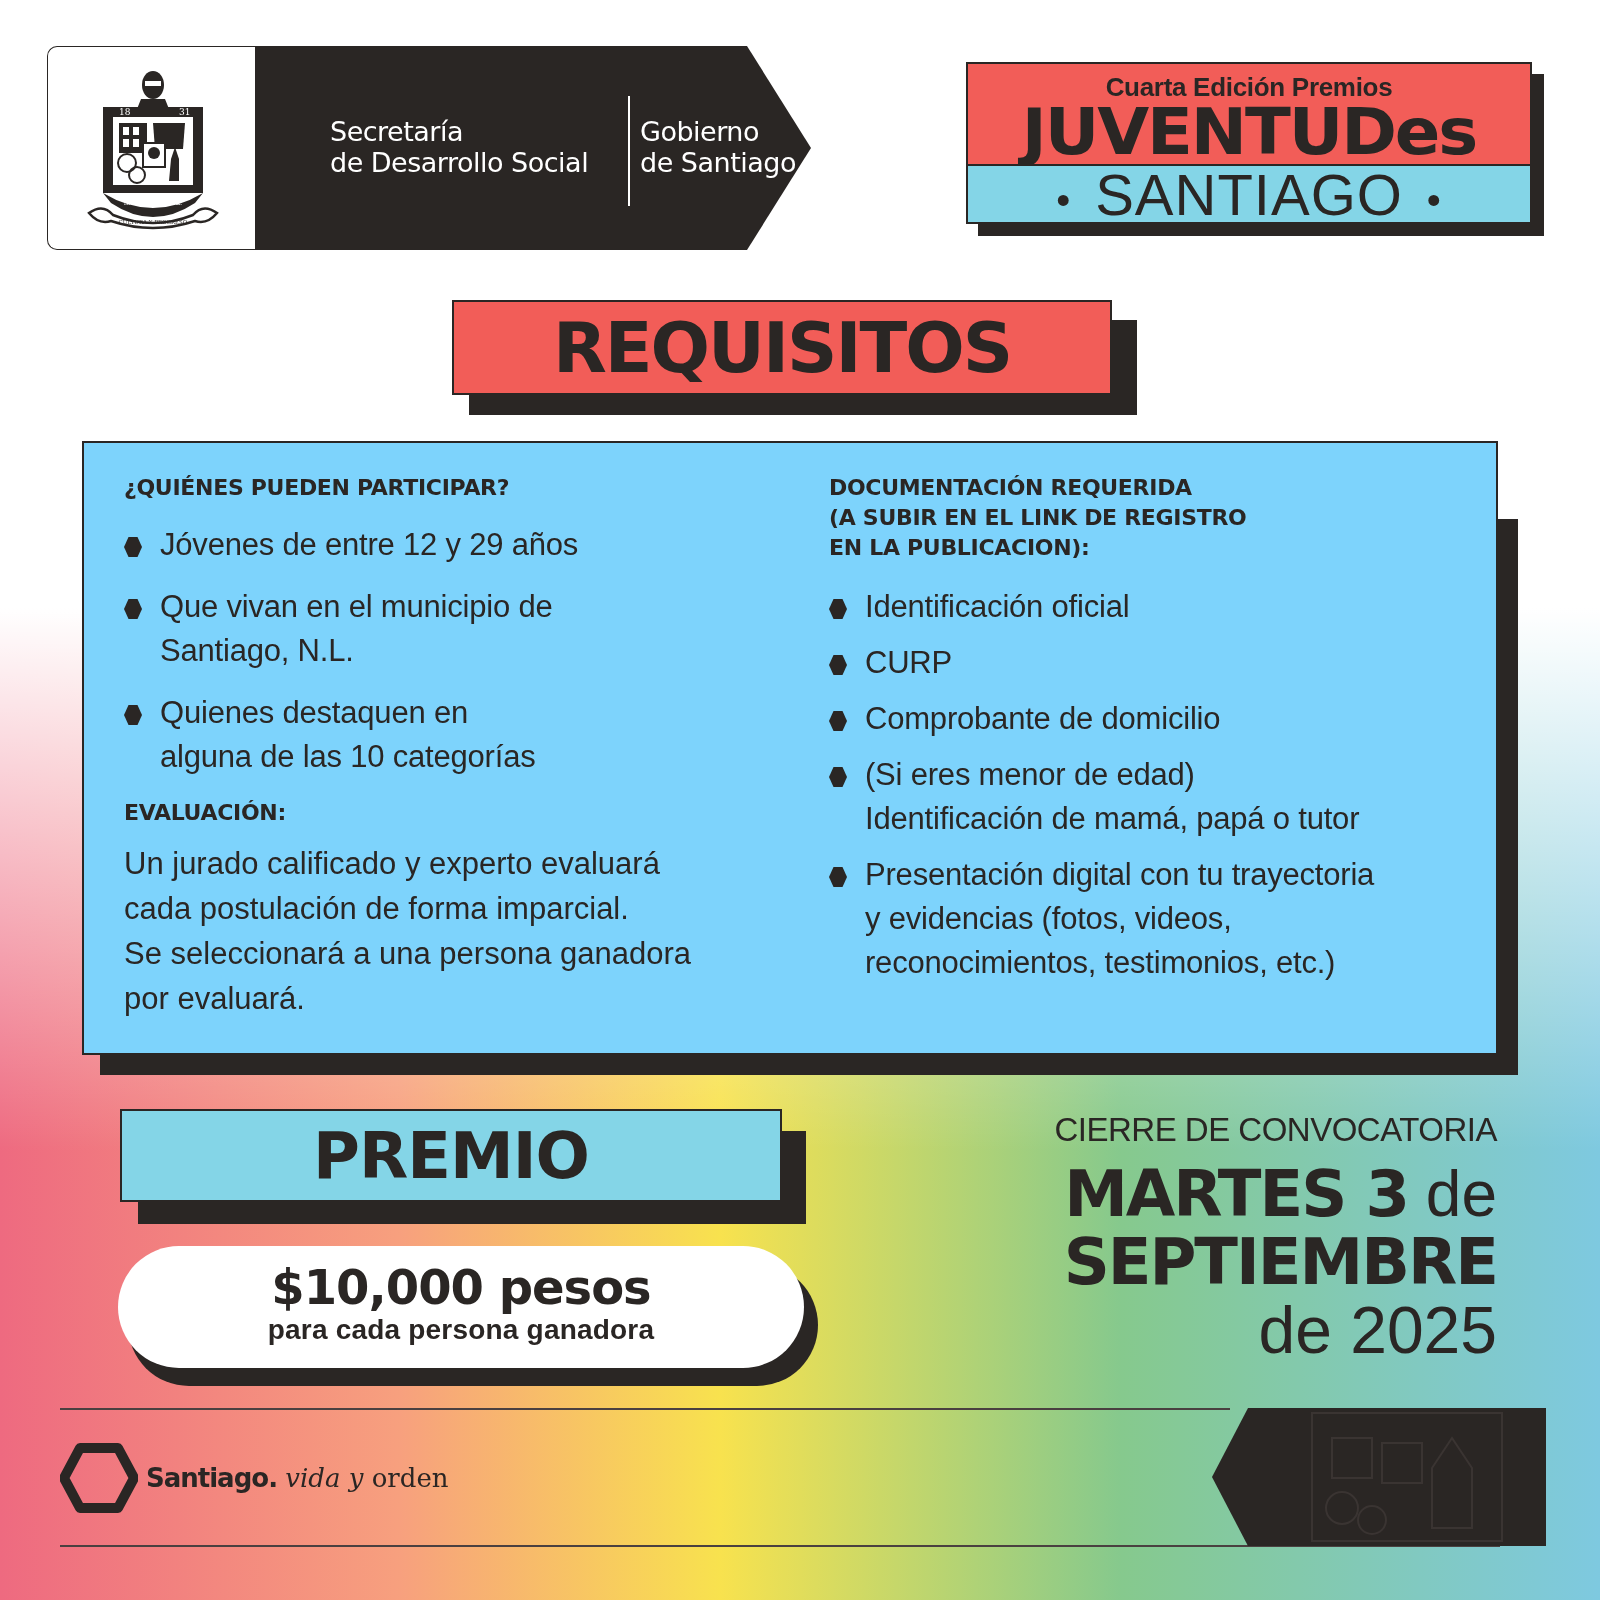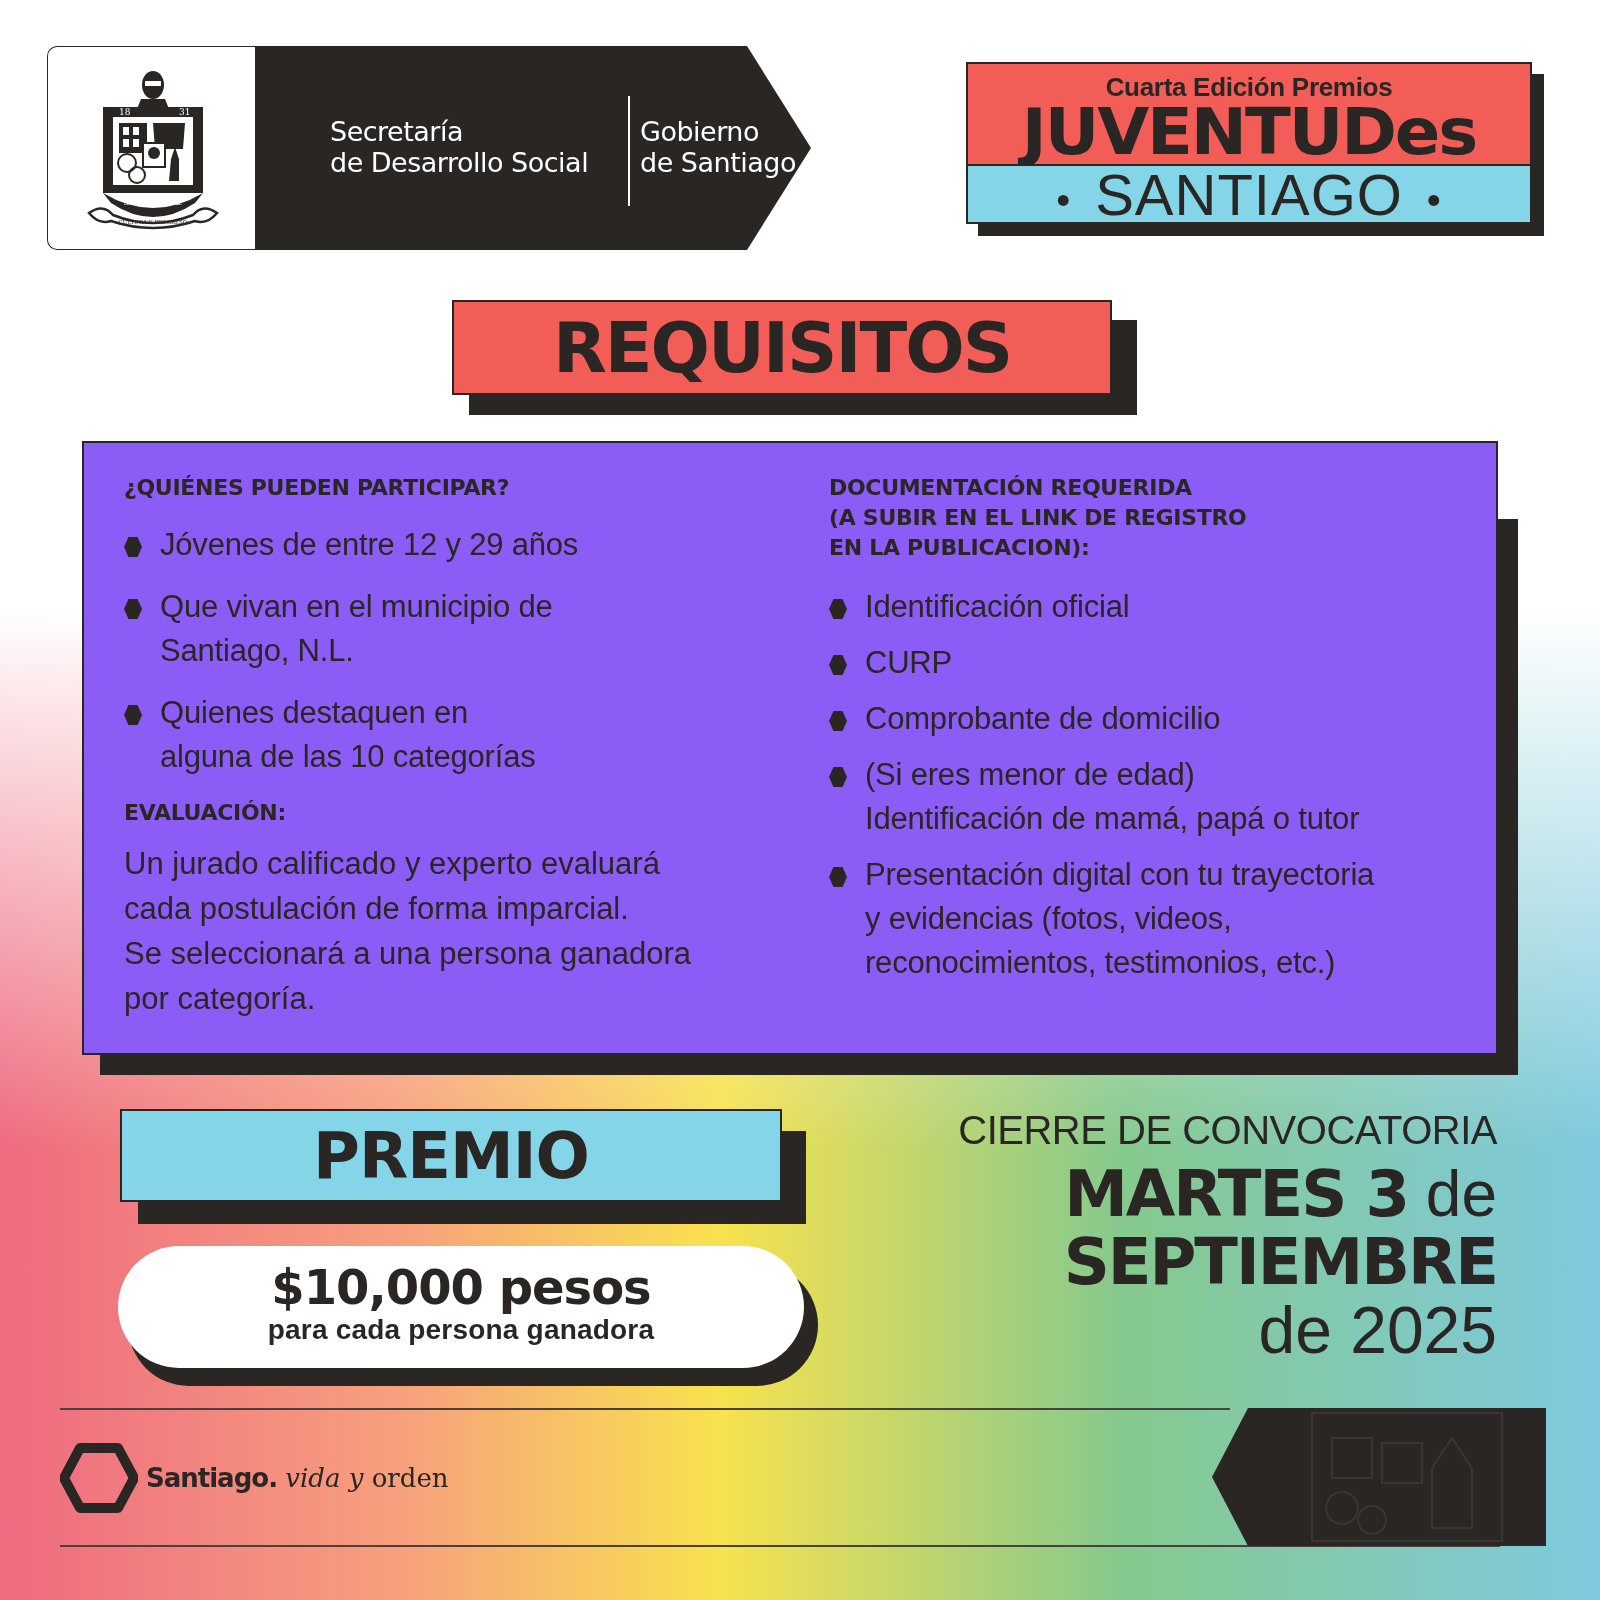--- a/index.html
+++ b/index.html
@@ -62,21 +62,21 @@
     border: 2px solid #2a2624; display:flex; align-items:center; justify-content:center;
     font-family: "DejaVu Sans", sans-serif; font-weight: 700; color: #2a2624;
   }
   .req-banner { left: 452px; top: 300px; width: 685px; height: 115px; }
   .req-banner .shadow { left: 17px; top: 20px; width: 668px; height: 95px; }
   .req-banner .face { width: 660px; height: 95px; background: #f25d58; font-size: 70px; letter-spacing: -2px; }
 
   
   .card-wrap { left: 82px; top: 441px; width: 1436px; height: 634px; }
   .card-shadow { position:absolute; left: 18px; top: 78px; width: 1418px; height: 556px; background: #2a2624; }
-  .card { position:absolute; left:0; top:0; width: 1416px; height: 614px; background:#8b5cf6; border: 2px solid #2a2624; }
+  .card { position:absolute; left:0; top:0; width: 1416px; height: 614px; background:#7dd3fc; border: 2px solid #2a2624; }
 
   .col-head { position:absolute; font-family: "DejaVu Sans", sans-serif; font-weight: 900; font-size: 22px; line-height: 30px; letter-spacing: -0.3px; }
   .bullets { position:absolute; list-style:none; }
   .bullets li { position: relative; padding-left: 36px; font-size: 31px; line-height: 44px; letter-spacing: -0.2px; }
   .bullets li .hex {
     position:absolute; left: 0; top: 14px; width: 18px; height: 20px; background:#2a2624;
     clip-path: polygon(25% 0,75% 0,100% 50%,75% 100%,25% 100%,0 50%);
   }
   .left-head { left: 40px; top: 30px; }
   .left-list { left: 40px; top: 80px; }
@@ -97,21 +97,21 @@
   .prize-shadow { position:absolute; left: 10px; top: 18px; width: 690px; height: 122px; background:#2a2624; border-radius: 62px; }
   .prize-pill {
     position:absolute; left:0; top:0; width: 686px; height: 122px; background:#fff; border-radius: 62px;
     text-align:center; padding-top: 14px;
   }
   .prize-amount { font-family: "DejaVu Sans", sans-serif; font-size: 48px; font-weight: 900; letter-spacing: -1px; line-height: 54px; }
   .prize-sub { font-size: 28px; font-weight: 700; line-height: 32px; letter-spacing: 0.2px; }
 
   
   .deadline { right: 103px; top: 1110px; text-align: right; }
-  .dl-label { font-size: 40px; font-weight: 400; letter-spacing: -0.5px; line-height: 40px; }
+  .dl-label { font-size: 33px; font-weight: 400; letter-spacing: -0.5px; line-height: 40px; }
   .dl-big { font-family: "DejaVu Sans", sans-serif; font-weight: 900; font-size: 64px; line-height: 68px; letter-spacing: -2px; }
   .dl-light { font-weight: 400; font-family: "Liberation Sans", sans-serif; letter-spacing: 0; }
   .dl-year { font-size: 66px; line-height: 68px; }
   .dl-row1 { margin-top: 10px; }
 
   
   .rule { position:absolute; left: 60px; height: 1.5px; background: #4a4040; }
   .rule-top { top: 1408px; width: 1170px; }
   .rule-bot { top: 1545px; width: 1440px; }
   .footer-brand { left: 60px; top: 1443px; display:flex; align-items:center; }
@@ -196,21 +196,21 @@
       <li><span class="hex"></span><span>Jóvenes de entre 12 y 29 años</span></li>
       <li><span class="hex"></span><span>Que vivan en el municipio de</span><br><span>Santiago, N.L.</span></li>
       <li><span class="hex"></span><span>Quienes destaquen en</span><br><span>alguna de las 10 categorías</span></li>
     </ul>
 
     <div class="col-head eval-head">EVALUACIÓN:</div>
     <div class="eval-body">
       <div>Un jurado calificado y experto evaluará</div>
       <div>cada postulación de forma imparcial.</div>
       <div>Se seleccionará a una persona ganadora</div>
-      <div>por categoría.</div>
+      <div>por evaluará.</div>
     </div>
 
     <div class="col-head right-head">
       <div>DOCUMENTACIÓN REQUERIDA</div>
       <div>(A SUBIR EN EL LINK DE REGISTRO</div>
       <div>EN LA PUBLICACION):</div>
     </div>
     <ul class="bullets right-list">
       <li><span class="hex"></span><span>Identificación oficial</span></li>
       <li><span class="hex"></span><span>CURP</span></li>

